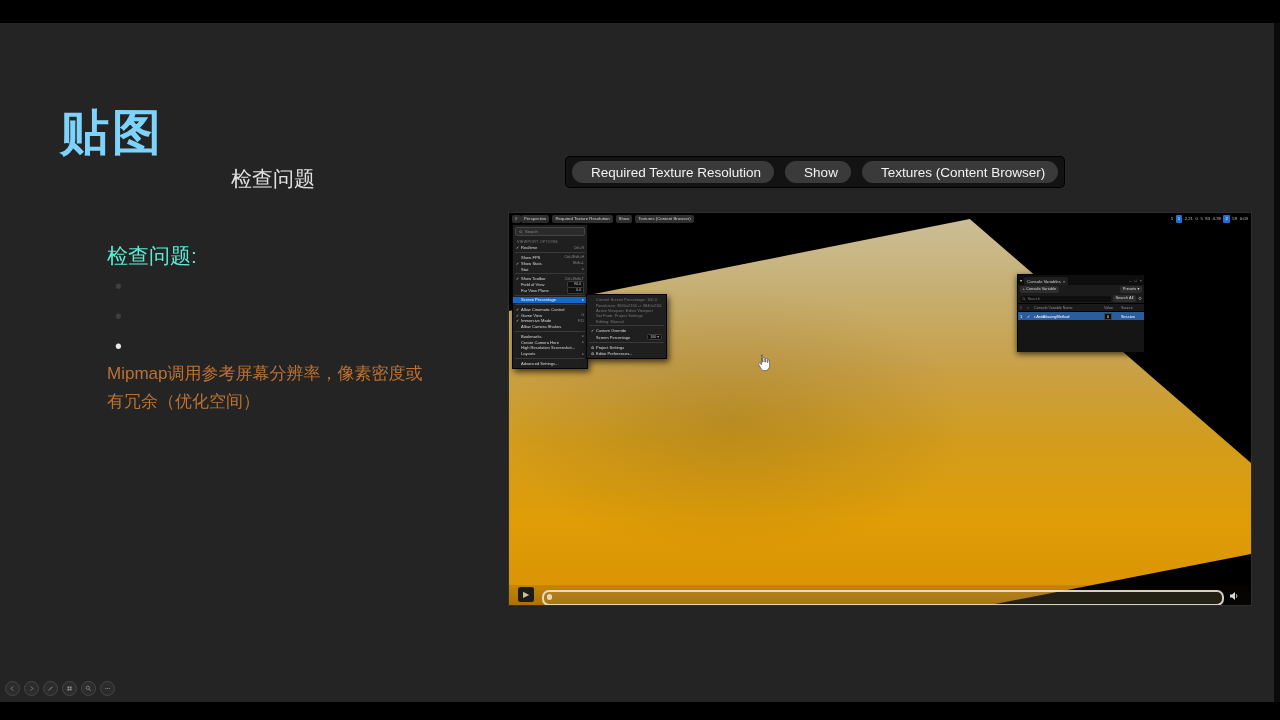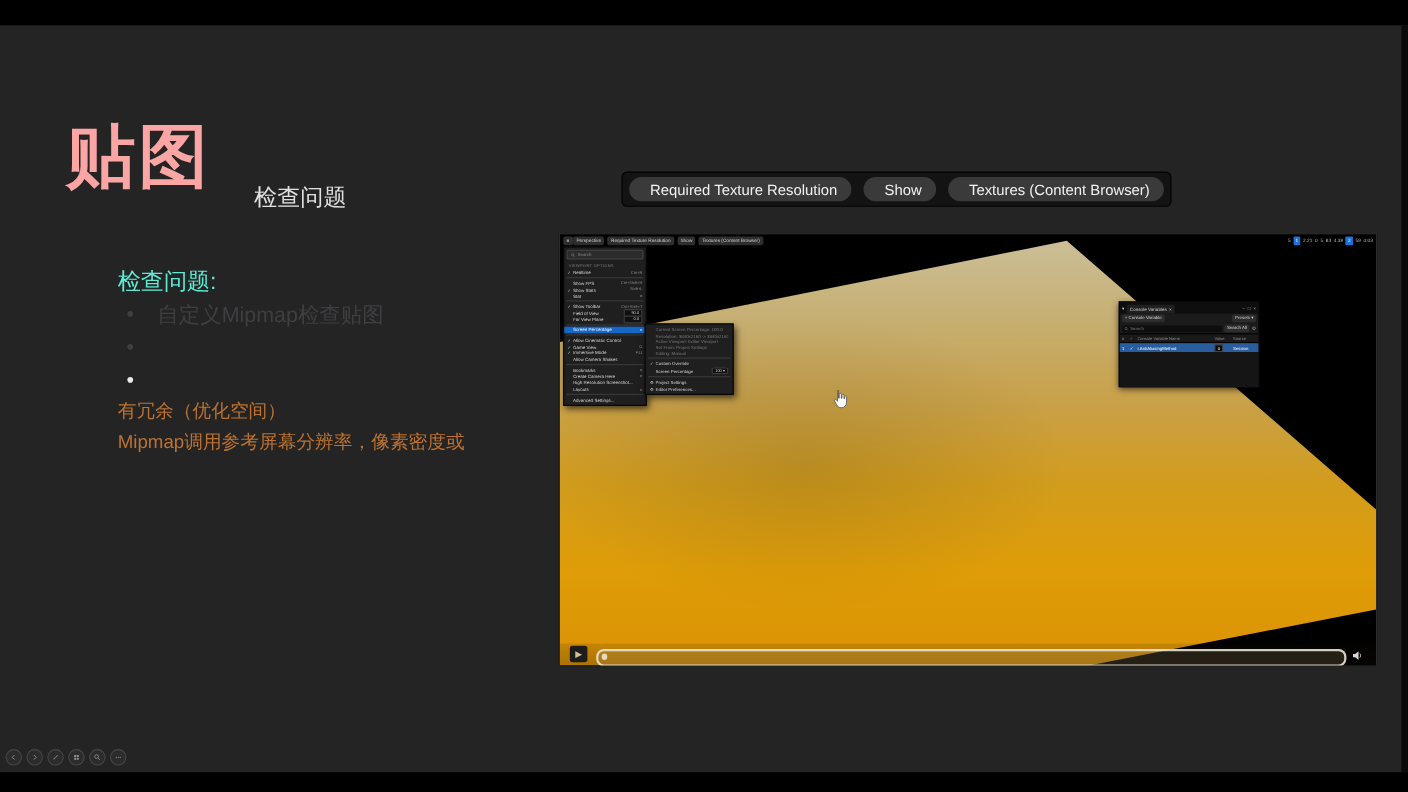--- a/index.html
+++ b/index.html
@@ -5,21 +5,21 @@
   html,body{margin:0;padding:0;background:#000;}
   #stage{position:relative;width:1280px;height:720px;background:#242424;overflow:hidden;
          font-family:"Liberation Sans","DejaVu Sans",sans-serif;}
   .abs{position:absolute;}
   
   .bar-top{left:0;top:0;width:1280px;height:23px;background:#000;}
   .bar-bottom{left:0;top:702px;width:1280px;height:18px;background:#000;}
   .bar-right{left:1274px;top:23px;width:6px;height:679px;background:#0a0a0a;}
 
   
-  .title{left:60px;top:100px;font-size:63px;font-weight:600;color:#fca5a5;letter-spacing:3px;}
+  .title{left:60px;top:100px;font-size:49px;font-weight:600;color:#7dd3fc;letter-spacing:3px;}
   .subtitle{left:231px;top:165px;font-size:21px;color:#e0e0e0;}
   .heading{left:107px;top:242px;font-size:21px;color:#5eead4;}
   .bullets{left:107px;top:271px;width:420px;}
   .brow{display:flex;height:30px;align-items:center;padding-left:8px;font-size:19.5px;}
   .brow .dot{width:28px;}
   .brow.dim{color:#3f3f42;}
   .brow.active{color:#eaeaea;}
   .note{left:107px;top:360px;width:400px;font-size:17px;line-height:27.5px;color:#bd7231;}
 
   
@@ -122,36 +122,35 @@
   <div class="abs bar-right"></div>
 
   <div class="abs title">贴图</div>
   <div class="abs subtitle">检查问题</div>
   <div class="abs heading">检查问题:</div>
 
   <div class="abs bullets">
 
       <div class="brow dim">
         <span class="dot">•</span>
-        <span>自定义Mipmap检查贴图</span>
       </div>
 
       <div class="brow dim">
         <span class="dot">•</span>
       </div>
 
       <div class="brow active">
         <span class="dot">•</span>
       </div>
     </div>
 
   <div class="abs note">
 
+      <div>Mipmap调用参考屏幕分辨率，像素密度或</div>
       <div>有冗余（优化空间）</div>
-      <div>Mipmap调用参考屏幕分辨率，像素密度或</div>
     </div>
 
   <div class="abs pillbar">
 
       <div class="pill">
         <span class="picon yes"></span>
         <span>Required Texture Resolution</span>
       </div>
 
       <div class="pill">

